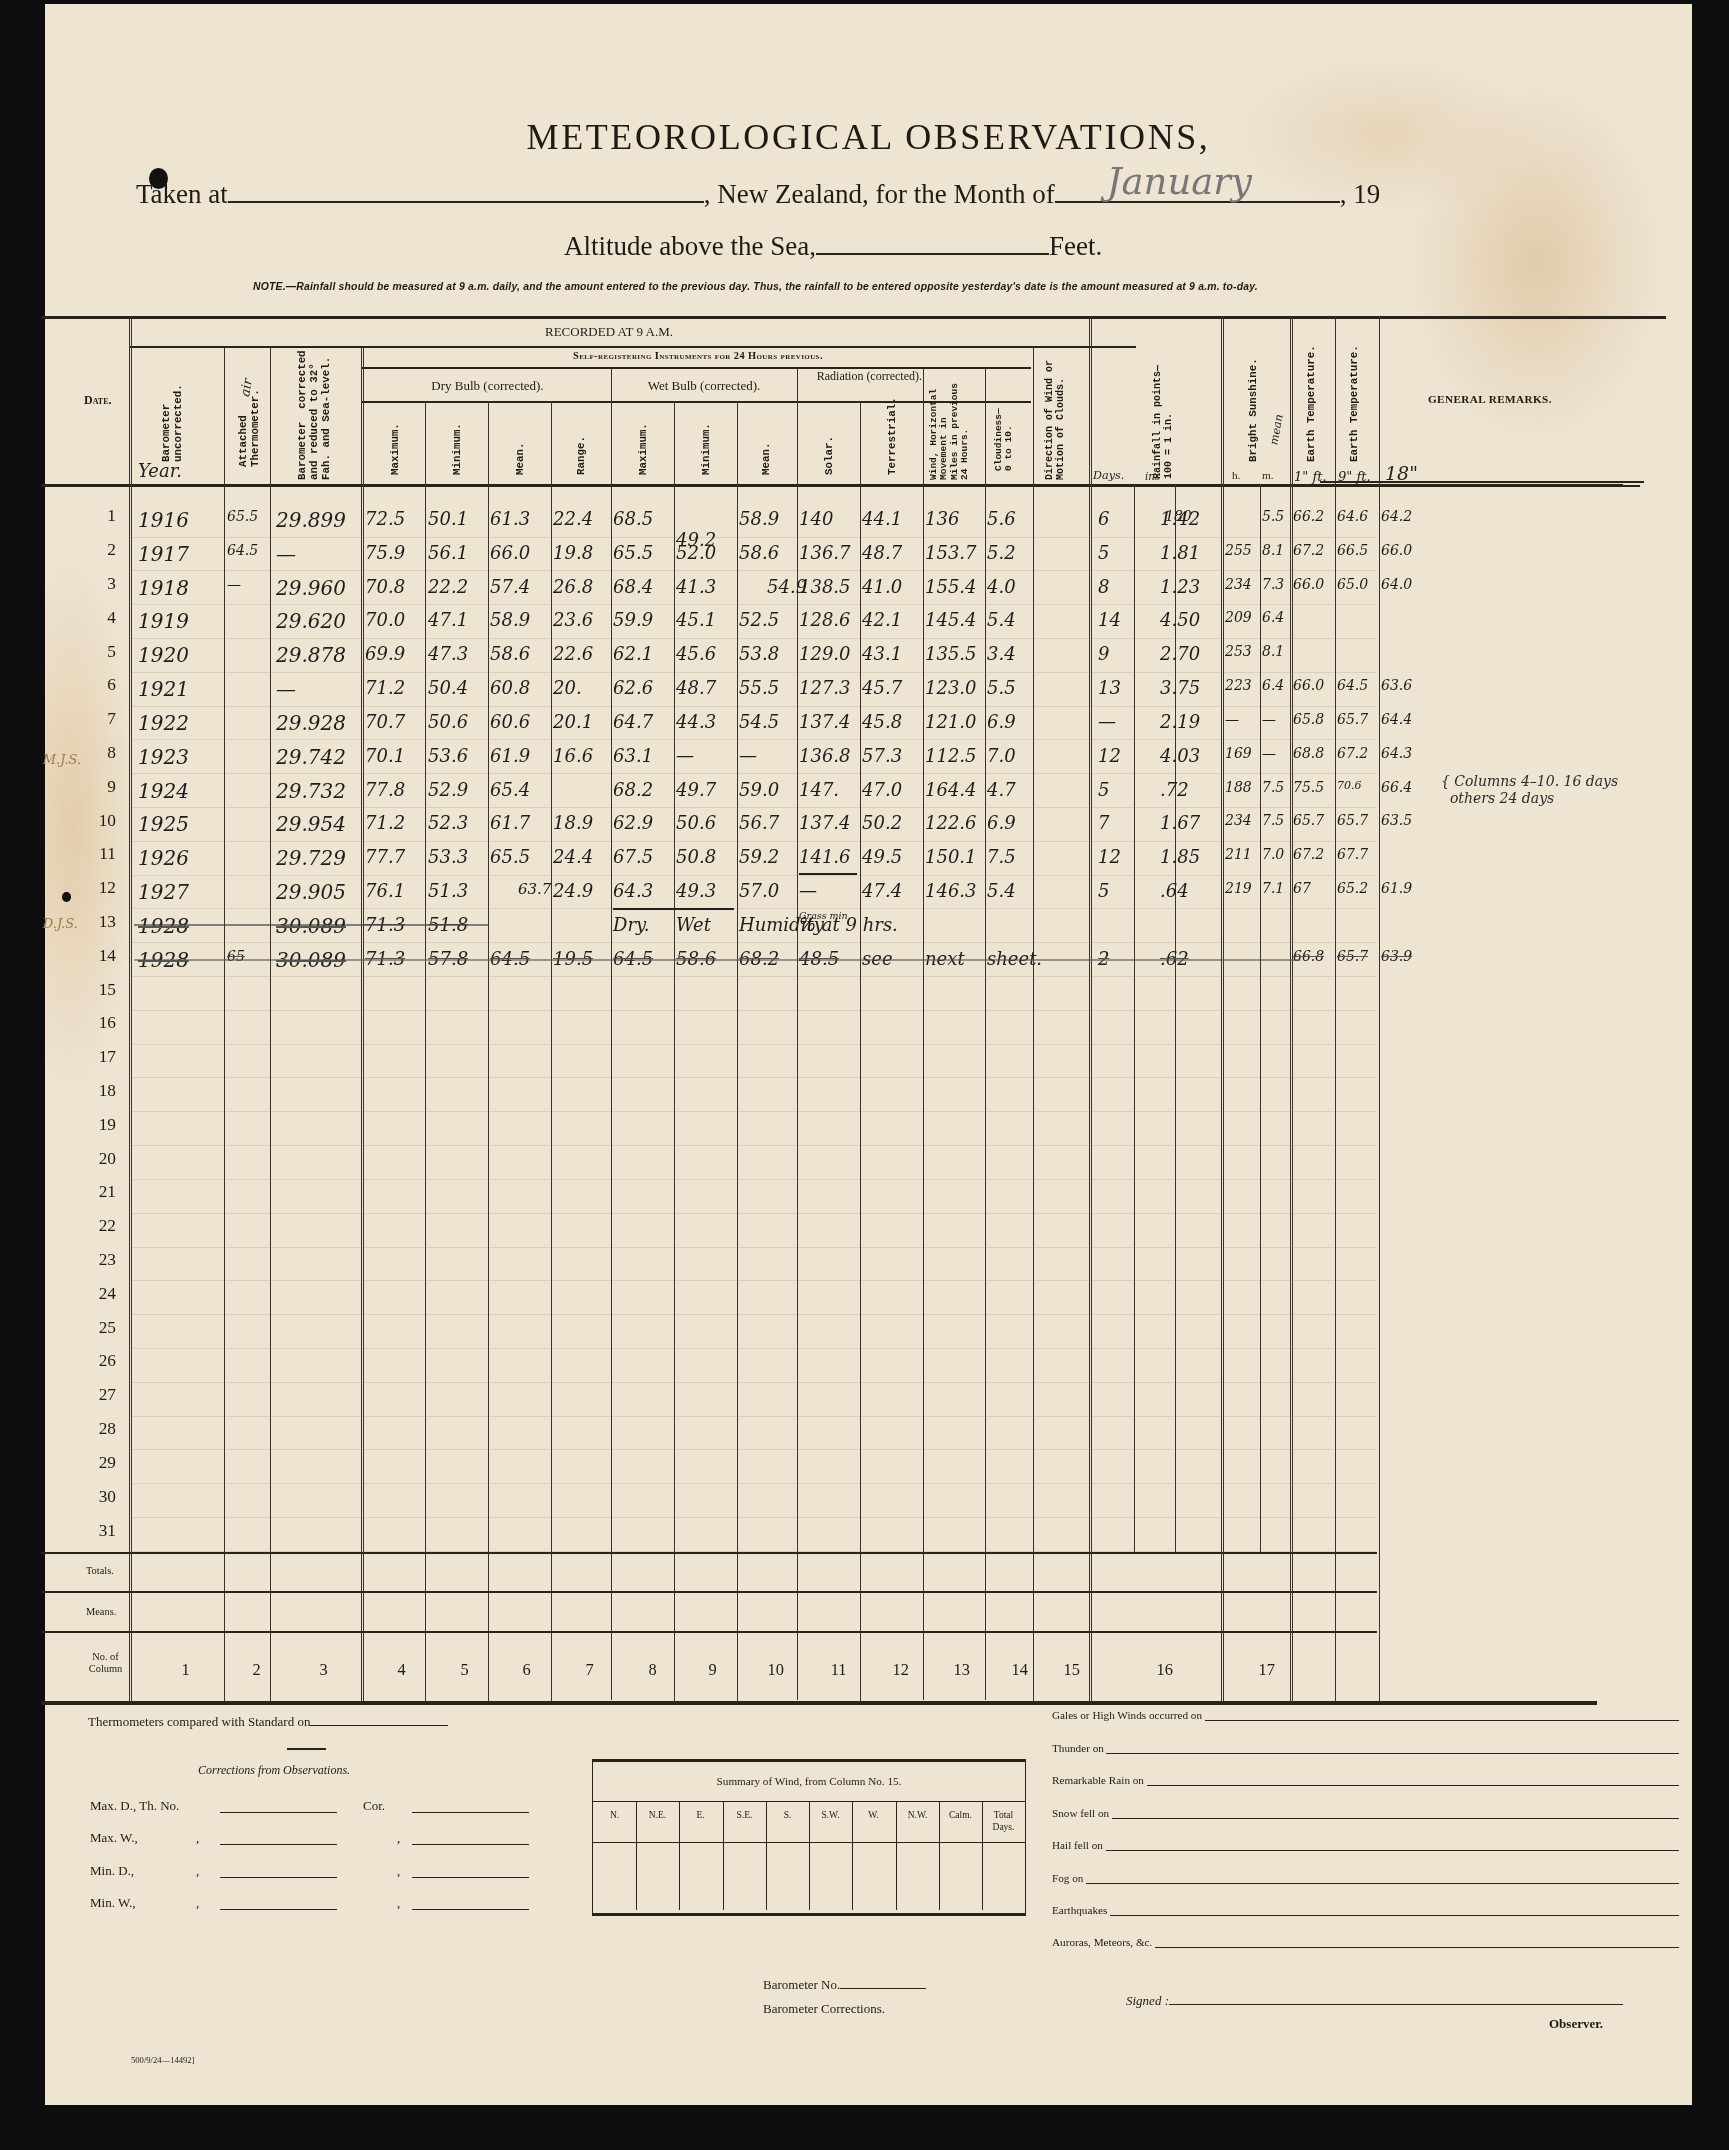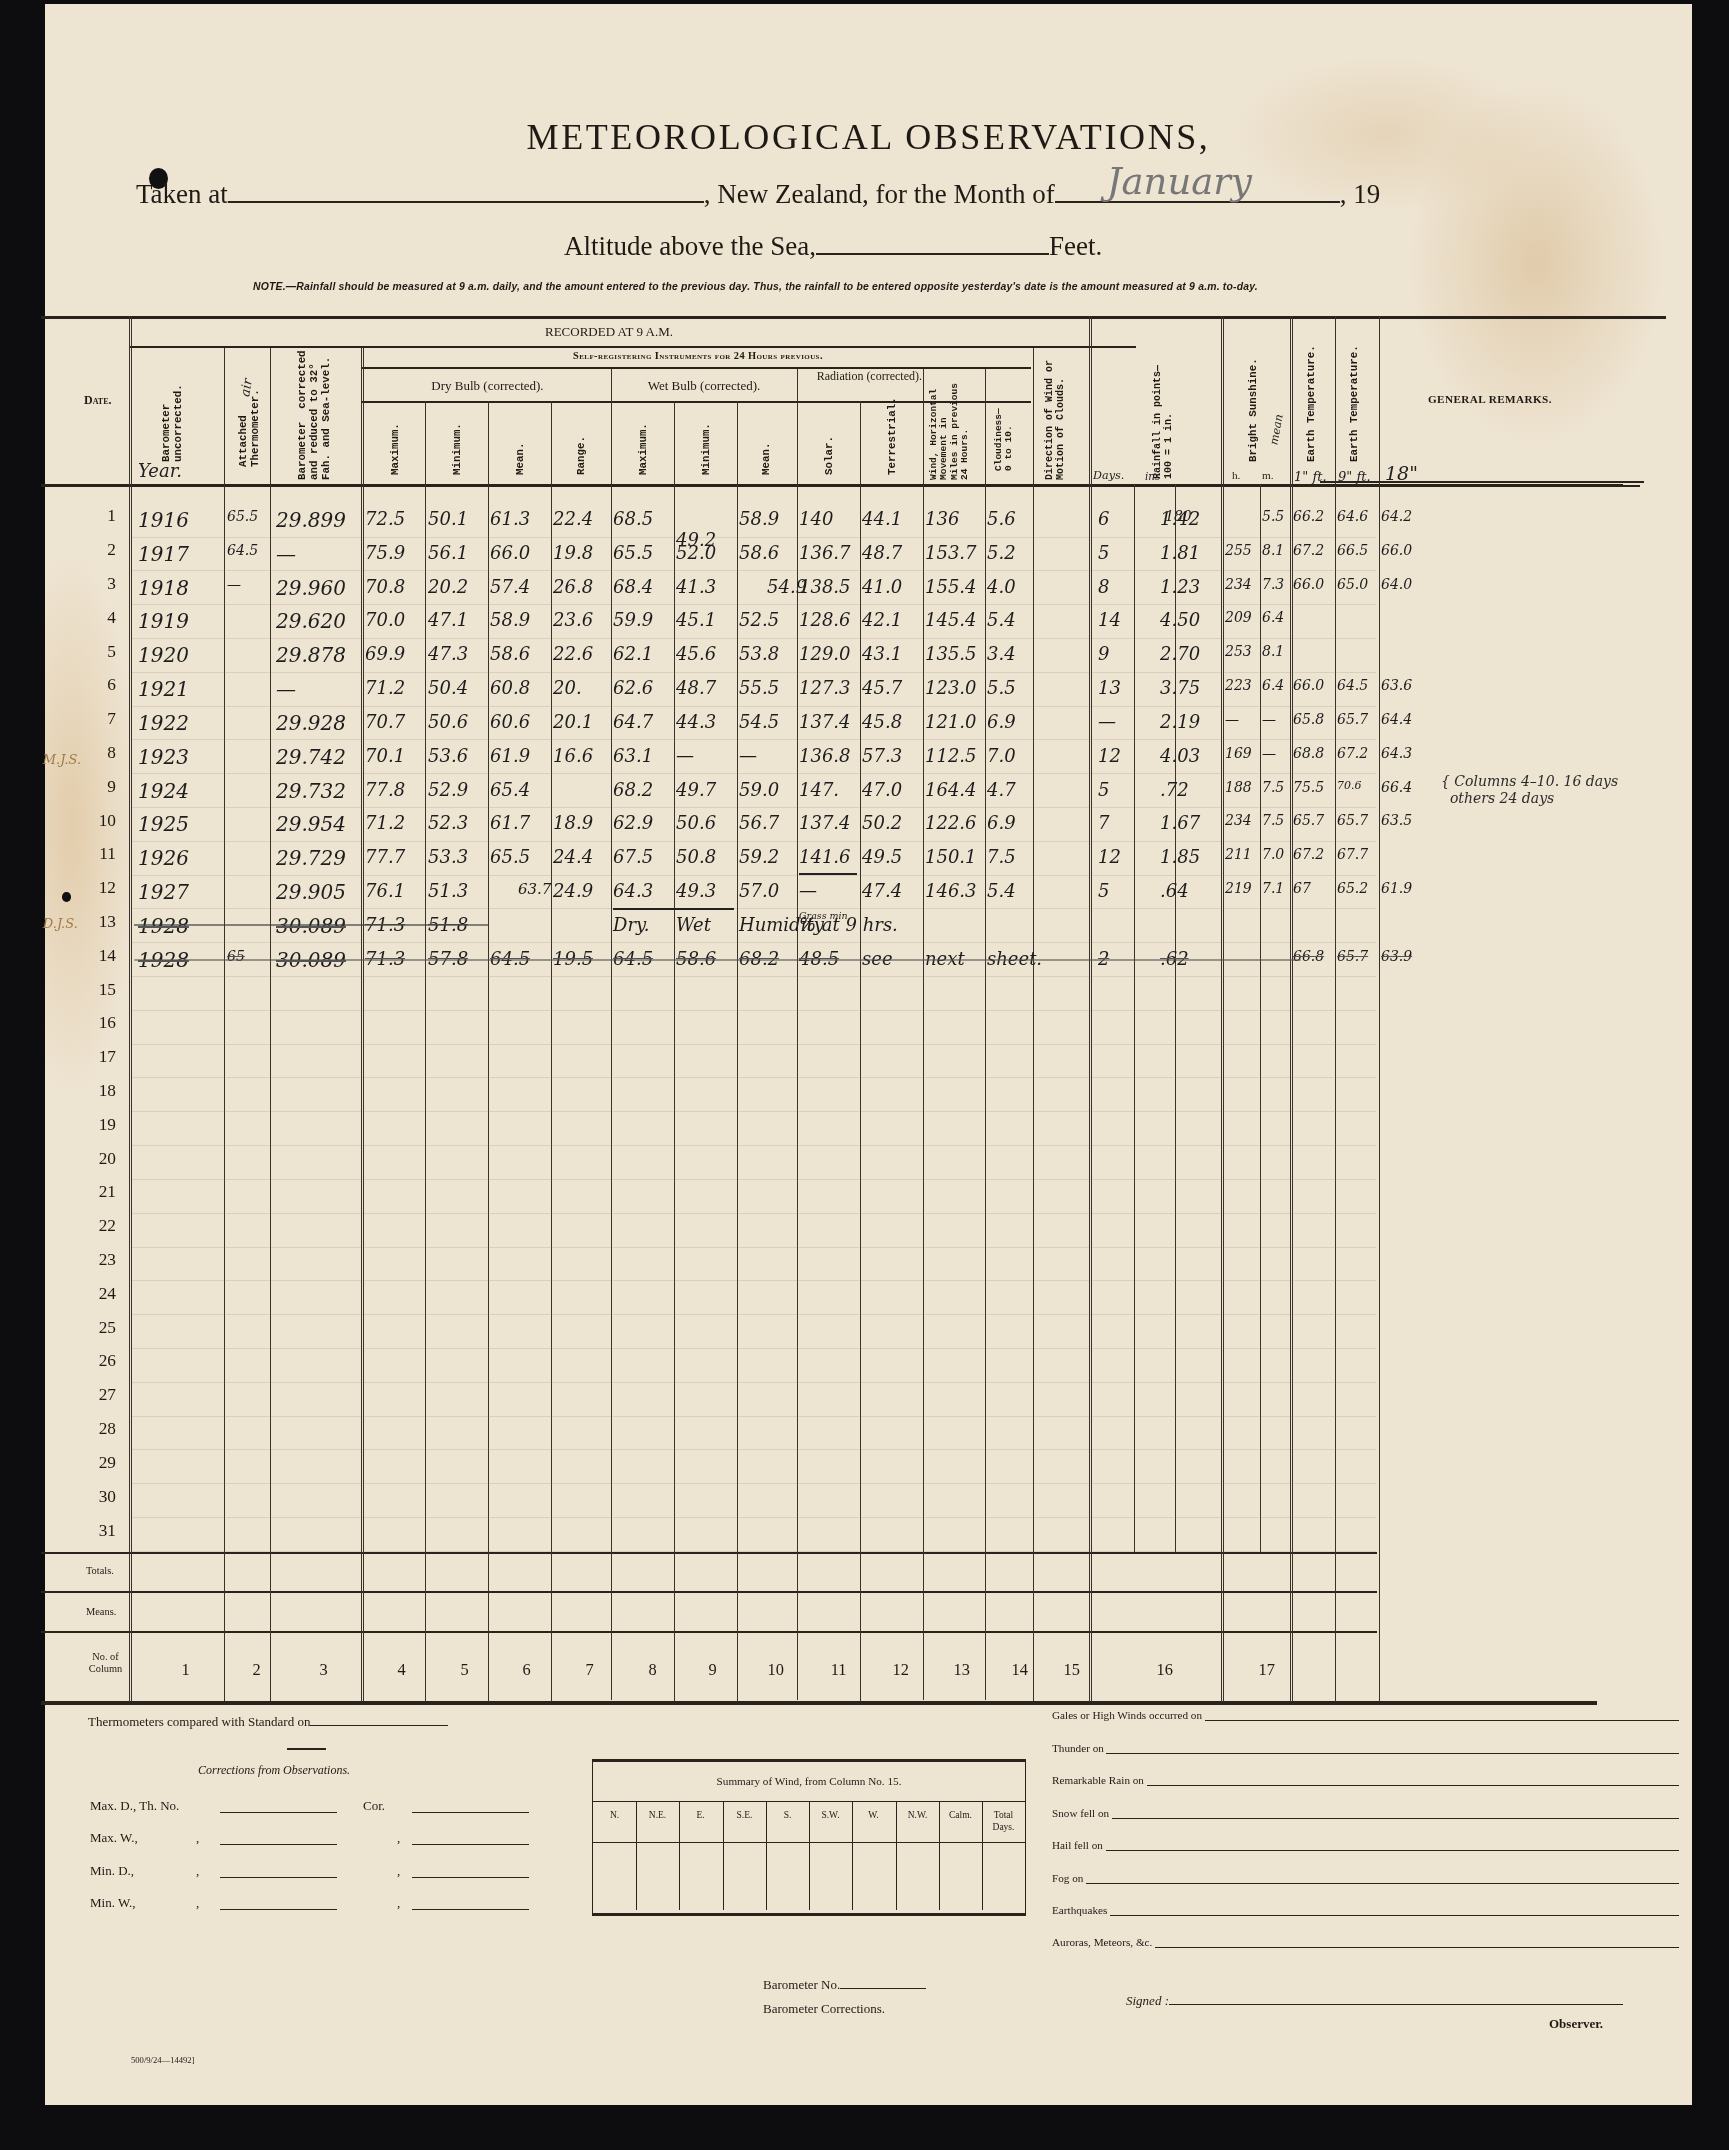--- a/index.html
+++ b/index.html
@@ -254,21 +254,21 @@
           <div class="cell" style="font-size: 14px; left: 1217px; top: 538px;">8.1</div>
           <div class="cell" style="font-size: 14px; left: 1248px; top: 538px;">67.2</div>
           <div class="cell" style="font-size: 14px; left: 1292px; top: 538px;">66.5</div>
           <div class="cell" style="font-size: 14px; left: 1336px; top: 538px;">66.0</div>
         </div>
         <div>
           <div class="cell" style="font-size: 20px; left: 93px; top: 572px;">1918</div>
           <div class="cell" style="font-size: 14px; left: 182px; top: 572px;">—</div>
           <div class="cell" style="font-size: 20px; left: 231px; top: 572px;">29.960</div>
           <div class="cell" style="font-size: 18px; left: 320px; top: 572px;">70.8</div>
-          <div class="cell" style="font-size: 18px; left: 383px; top: 572px;">20.2</div>
+          <div class="cell" style="font-size: 18px; left: 383px; top: 572px;">22.2</div>
           <div class="cell" style="font-size: 18px; left: 445px; top: 572px;">57.4</div>
           <div class="cell" style="font-size: 18px; left: 508px; top: 572px;">26.8</div>
           <div class="cell" style="font-size: 18px; left: 568px; top: 572px;">68.4</div>
           <div class="cell" style="font-size: 18px; left: 631px; top: 572px;">41.3</div>
           <div class="cell" style="font-size: 18px; left: 694px; top: 572px; margin-left: 28px;">54.9</div>
           <div class="cell" style="font-size: 18px; left: 754px; top: 572px;">138.5</div>
           <div class="cell" style="font-size: 18px; left: 817px; top: 572px;">41.0</div>
           <div class="cell" style="font-size: 18px; left: 880px; top: 572px;">155.4</div>
           <div class="cell" style="font-size: 18px; left: 942px; top: 572px;">4.0</div>
           <div class="cell" style="font-size: 18px; left: 990px; top: 572px;"></div>

